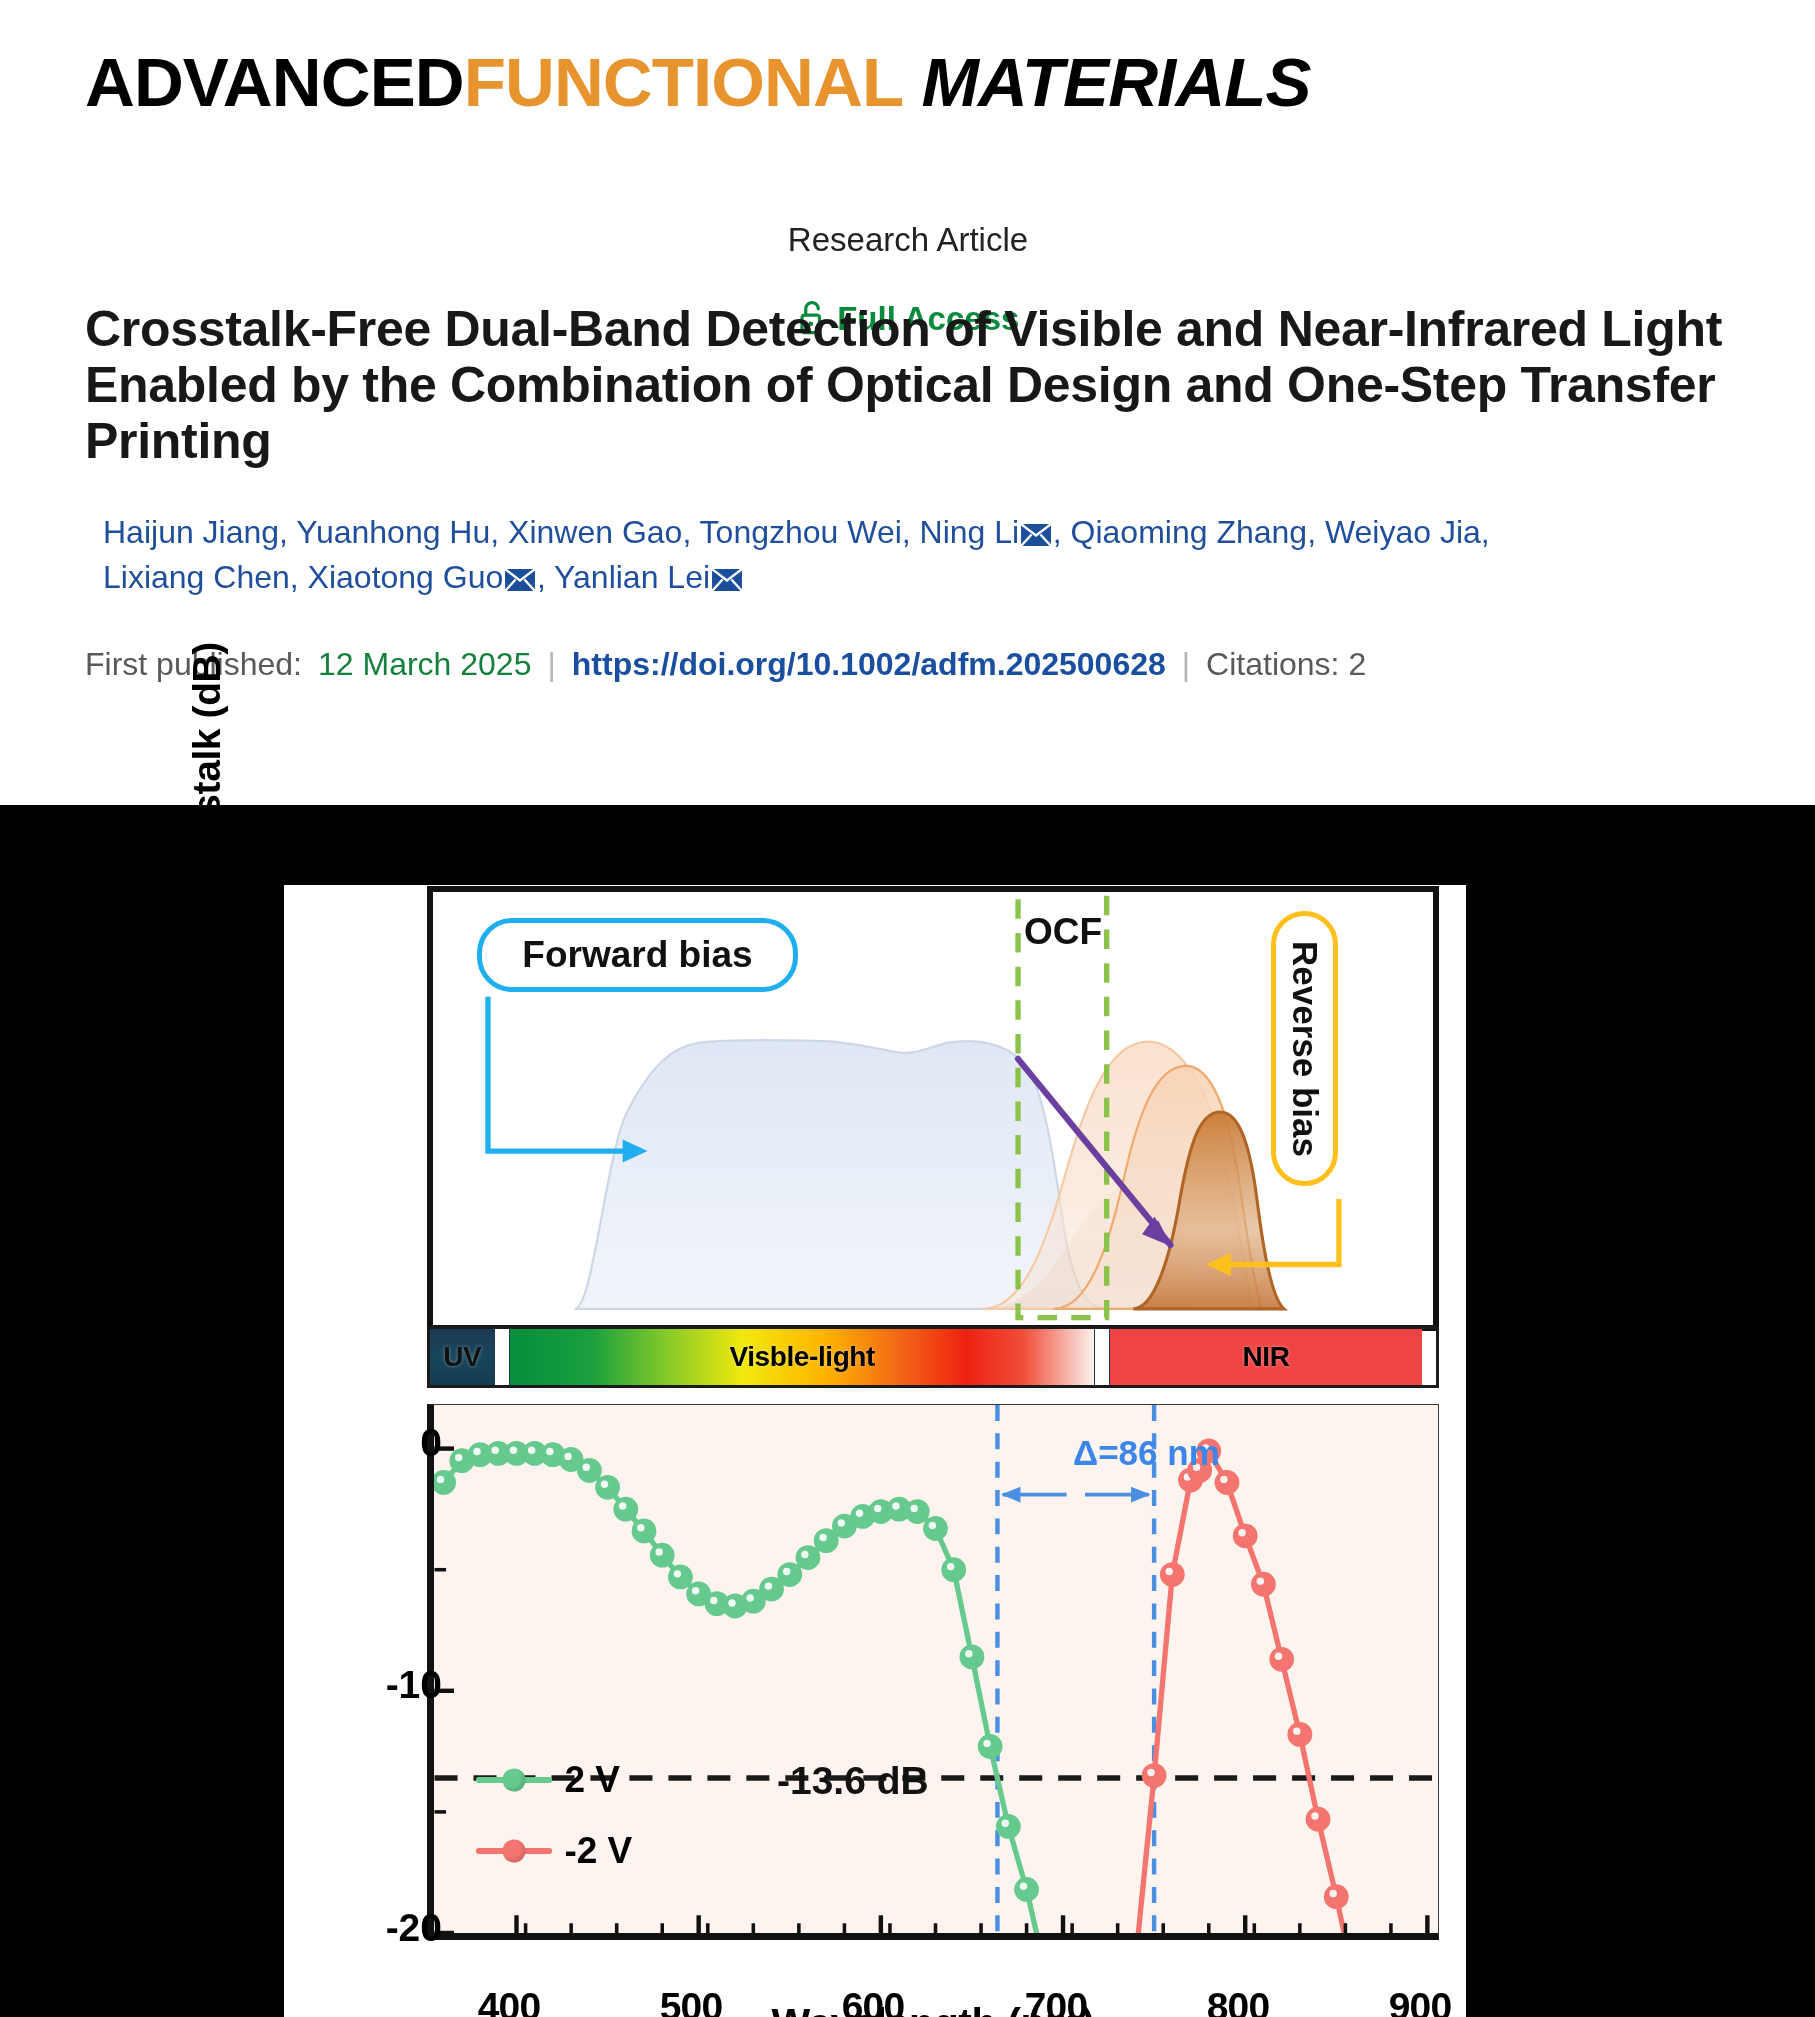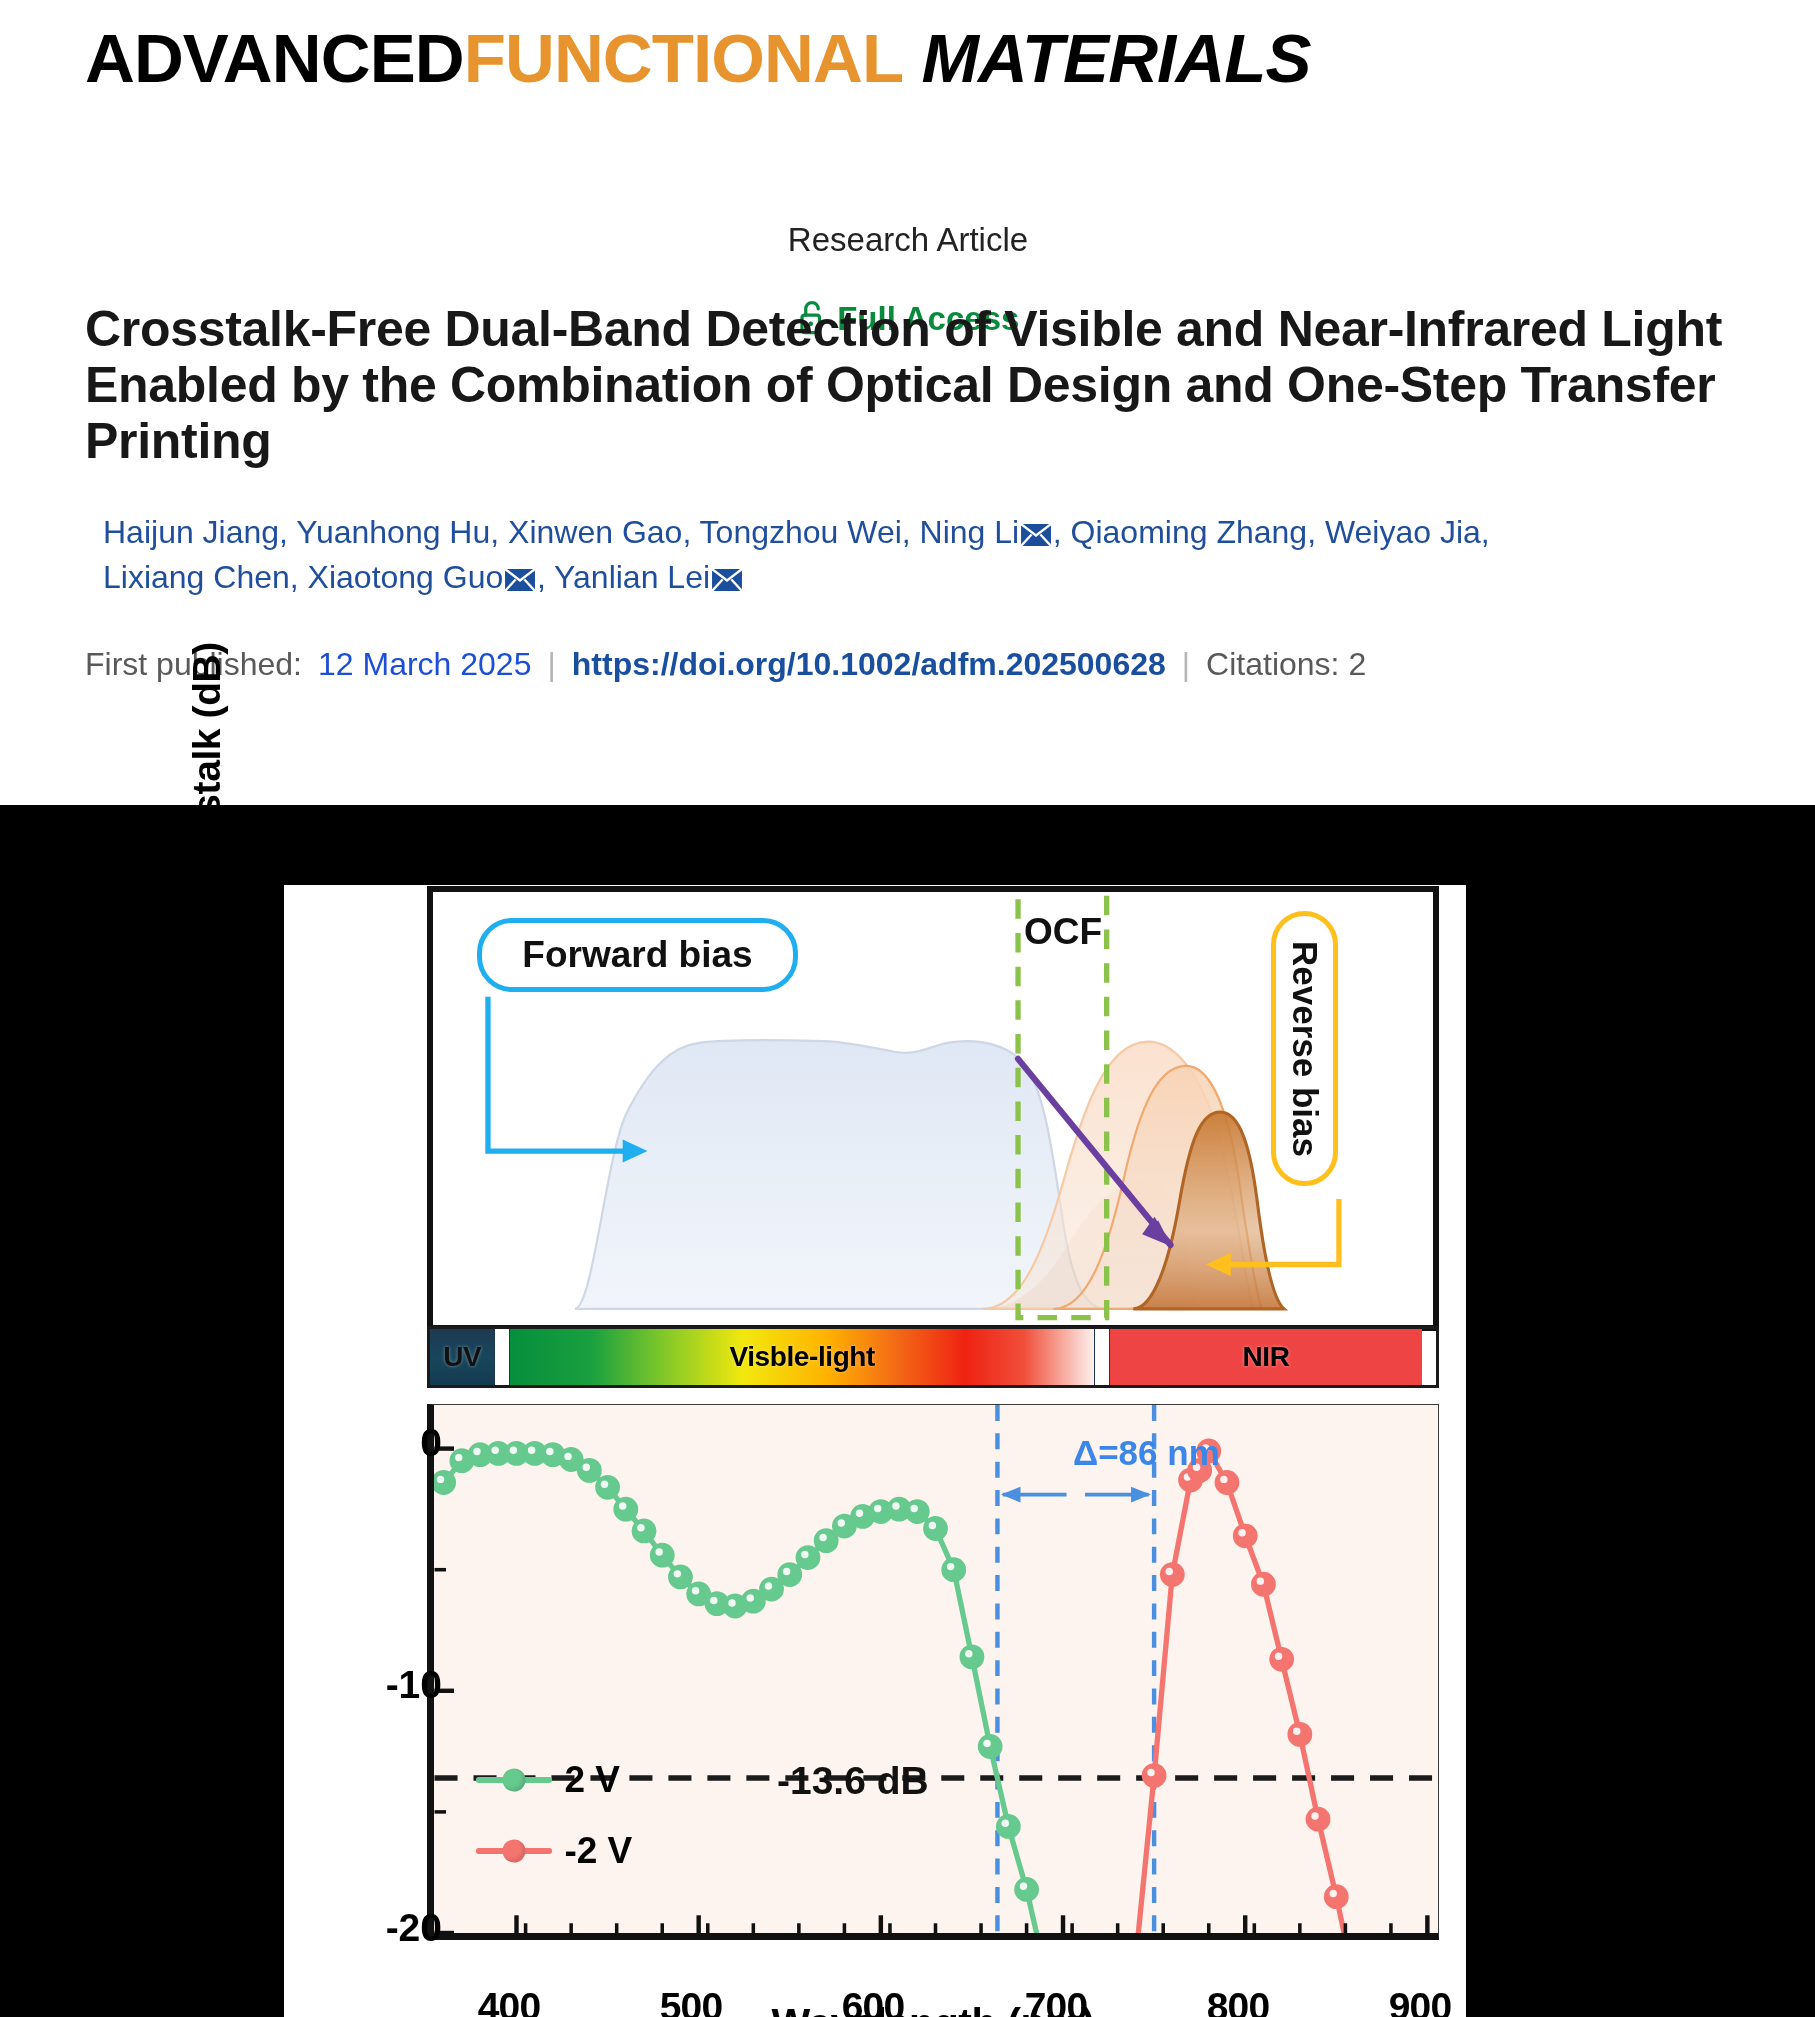--- a/index.html
+++ b/index.html
@@ -6,21 +6,21 @@
   html, body { margin:0; padding:0; }
   body {
     width:1816px; height:2017px;
     background:#ffffff;
     font-family:"Liberation Sans", sans-serif;
     overflow:hidden;
   }
 
   
   .masthead {
-    padding: 24px 0 0 85px;
+    padding: 48px 0 0 85px;
     height: 155px;
   }
   .logo {
     font-family:"Liberation Sans", sans-serif;
     font-size: 69px;
     font-weight: 800;
     letter-spacing: -0.9px;
     white-space: nowrap;
     line-height: 1;
   }
@@ -80,21 +80,21 @@
     margin:0 1.8px;
   }
 
   .pubinfo {
     margin-top: 45px;
     font-size: 32px;
     color:#595959;
     display:flex; align-items:center; gap:16px;
     flex-wrap: nowrap;
   }
-  .pubinfo .dark { color:#1d4ed8; }
+  .pubinfo .dark { color:#15803d; }
   .pubinfo .bar { color:#b6b6b6; }
   .pubinfo .doi { color:#1a4fa0; font-weight:600; }
 
   
   .figure-band {
     position:absolute;
     left:0; top:805px;
     width:1816px; height:1212px;
     background:#000;
   }

